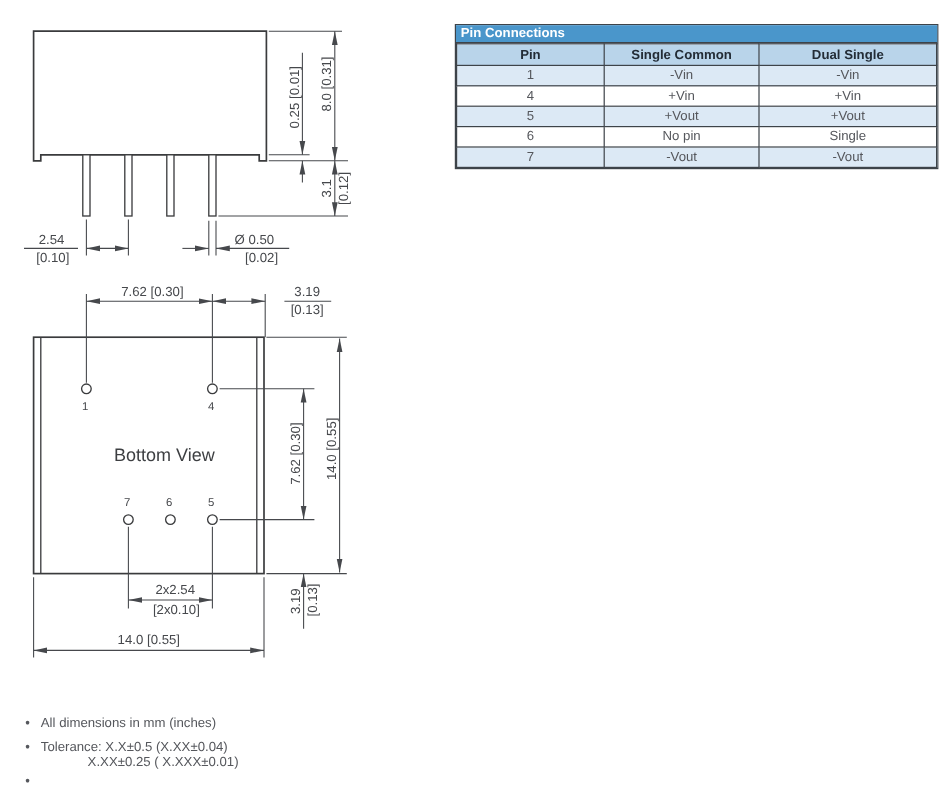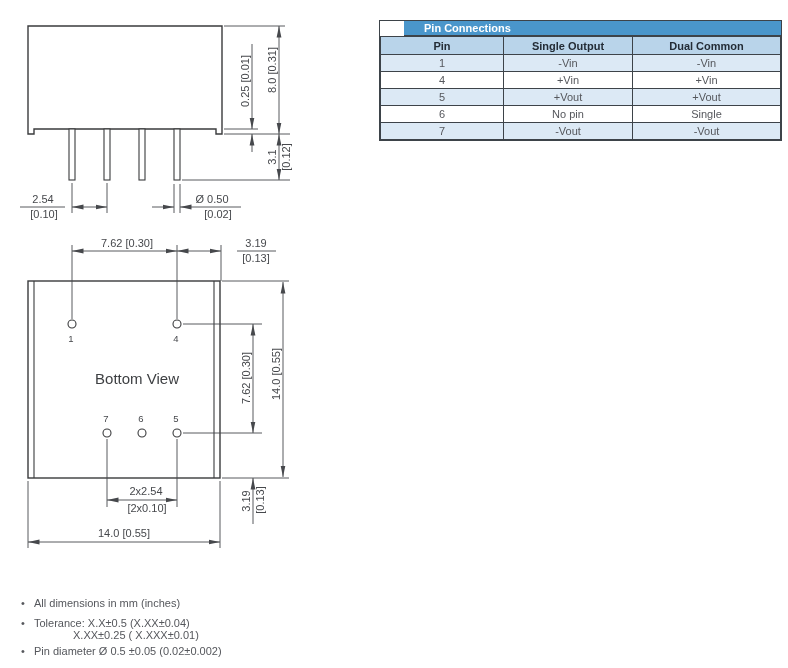--- a/index.html
+++ b/index.html
@@ -13,22 +13,22 @@
   .edge{stroke:#3a3b3d;stroke-width:1.1;}
   .dim{stroke:#46484c;stroke-width:0.9;fill:none;}
   #drawing text{font-family:"Liberation Sans",sans-serif;font-size:11px;fill:#46484c;}
   #drawing text.big{font-size:15px;fill:#3d3f42;}
   #drawing text.small{font-size:9.5px;}
 
   
   .pin-table-wrap{position:absolute;left:379px;top:20px;width:403px;
                   border:1.5px solid #3d4349;box-sizing:border-box;}
   .pin-table-title{background:#4a96cb;color:#ffffff;font-weight:bold;font-size:11px;
-                   height:14px;line-height:14px;padding-left:20px;
-                   border-bottom:1px solid #3d4349;margin-left:24px;}
+                   height:14px;line-height:14px;padding-left:4px;
+                   border-bottom:1px solid #3d4349;}
   .pin-table{border-collapse:collapse;width:100%;table-layout:fixed;font-size:11px;padding-left:33px;}
   .pin-table th{background:#b9d4ea;color:#232c36;font-weight:bold;height:17px;
                 border:1px solid #3d4349;text-align:center;padding:0;}
   .pin-table td{color:#55575c;height:16px;border:1px solid #3d4349;
                 text-align:center;padding:0;background:#ffffff;}
   .pin-table tr.stripe td{background:#dce9f5;}
 
   
   #notes{position:absolute;left:21px;top:597px;width:320px;
          font-size:11px;line-height:12px;color:#55575c;}
@@ -153,22 +153,22 @@
     <div class="pin-table-title">Pin Connections</div>
     <table class="pin-table">
       <colgroup>
           <col style="width:123px">
           <col style="width:129px">
           <col style="width:148px">
         </colgroup>
       <thead>
         <tr>
           <th>Pin</th>
-          <th>Single Output</th>
-          <th>Dual Common</th>
+          <th>Single Common</th>
+          <th>Dual Single</th>
         </tr>
       </thead>
       <tbody>
         <tr class="stripe">
           <td>1</td>
           <td>-Vin</td>
           <td>-Vin</td>
         </tr>
         <tr>
           <td>4</td>
@@ -201,17 +201,16 @@
     </div>
     <div class="note-row">
       <span class="bullet">•</span>
       <span>Tolerance: X.X±0.5 (X.XX±0.04)</span>
     </div>
     <div class="note-row nr3">
       <span>X.XX±0.25 ( X.XXX±0.01)</span>
     </div>
     <div class="note-row">
       <span class="bullet">•</span>
-      <span>Pin diameter Ø 0.5 ±0.05 (0.02±0.002)</span>
     </div>
   </div>
 
 </div>
 
 </body></html>

